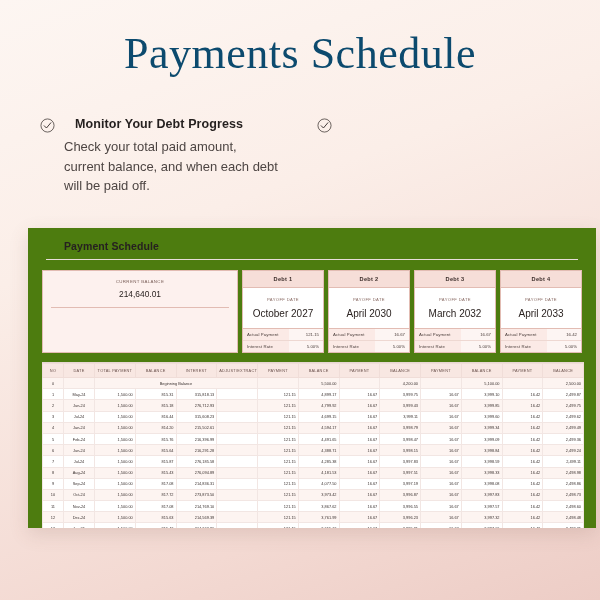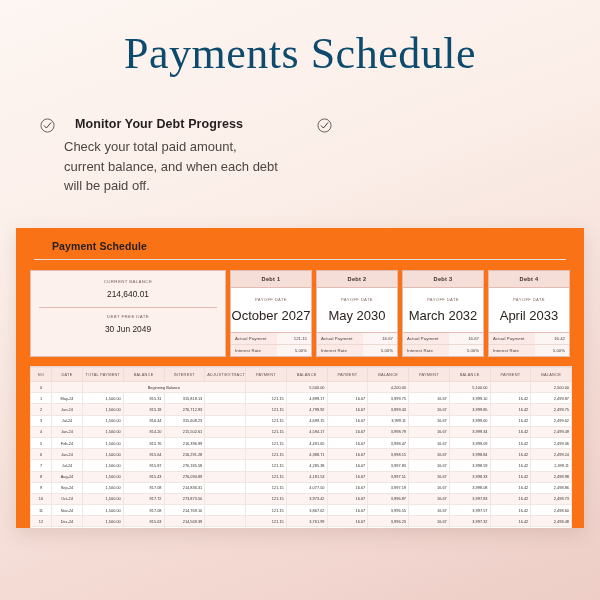--- a/index.html
+++ b/index.html
@@ -54,25 +54,25 @@
     margin: 0;
     font-size: 13px;
     line-height: 1.5;
     color: #4d4543;
     max-width: 215px;
   }
 
   
   .sheet-wrap {
     position: absolute;
-    left: 16px;
+    left: 28px;
     top: 228px;
     width: 568px;
     height: 300px;
-    background: #f97316;
+    background: #4d7c0f;
     box-shadow: 0 6px 18px rgba(120, 80, 70, 0.16);
     overflow: hidden;
   }
   .sheet-title {
     font-size: 10.5px;
     font-weight: 700;
     color: #262120;
     padding: 12px 0 7px 18px;
     border-bottom: 1px solid #e7ddd9;
     margin: 0 18px 0 18px;
@@ -141,21 +141,21 @@
     text-align: center;
     padding: 9px 0 9px 0;
   }
   .debt-body .cap {
     font-size: 4.2px;
     letter-spacing: 0.35px;
     color: #8a6b64;
     text-transform: uppercase;
   }
   .debt-body .date {
-    font-size: 13px;
+    font-size: 10px;
     color: #2b2321;
     margin-top: 6px;
   }
   .debt-foot {
     border-top: 1px solid #e2bcb3;
   }
   .debt-foot-row {
     display: flex;
     font-size: 4.3px;
     color: #4a3d3a;
@@ -247,24 +247,20 @@
 
     <div class="summary">
       <div class="summary-row">
         <div class="summary-cell">
           <div class="lbl">CURRENT BALANCE</div>
           <div class="val">214,640.01</div>
         </div>
       </div>
       <div class="summary-divider"></div>
       <div class="summary-row">
-        <div class="summary-cell">
-          <div class="lbl">DEBT FREE DATE</div>
-          <div class="val">30 Jun 2049</div>
-        </div>
       </div>
     </div>
 
     <div class="debt-card">
       <div class="debt-head">Debt 1</div>
       <div class="debt-body">
         <div class="cap">PAYOFF DATE</div>
         <div class="date">October 2027</div>
       </div>
       <div class="debt-foot">
@@ -276,21 +272,21 @@
           <span class="k">Interest Rate</span>
           <span class="v">5.00%</span>
         </div>
       </div>
     </div>
 
     <div class="debt-card">
       <div class="debt-head">Debt 2</div>
       <div class="debt-body">
         <div class="cap">PAYOFF DATE</div>
-        <div class="date">May 2030</div>
+        <div class="date">April 2030</div>
       </div>
       <div class="debt-foot">
         <div class="debt-foot-row">
           <span class="k">Actual Payment</span>
           <span class="v">16.67</span>
         </div>
         <div class="debt-foot-row">
           <span class="k">Interest Rate</span>
           <span class="v">5.00%</span>
         </div>

